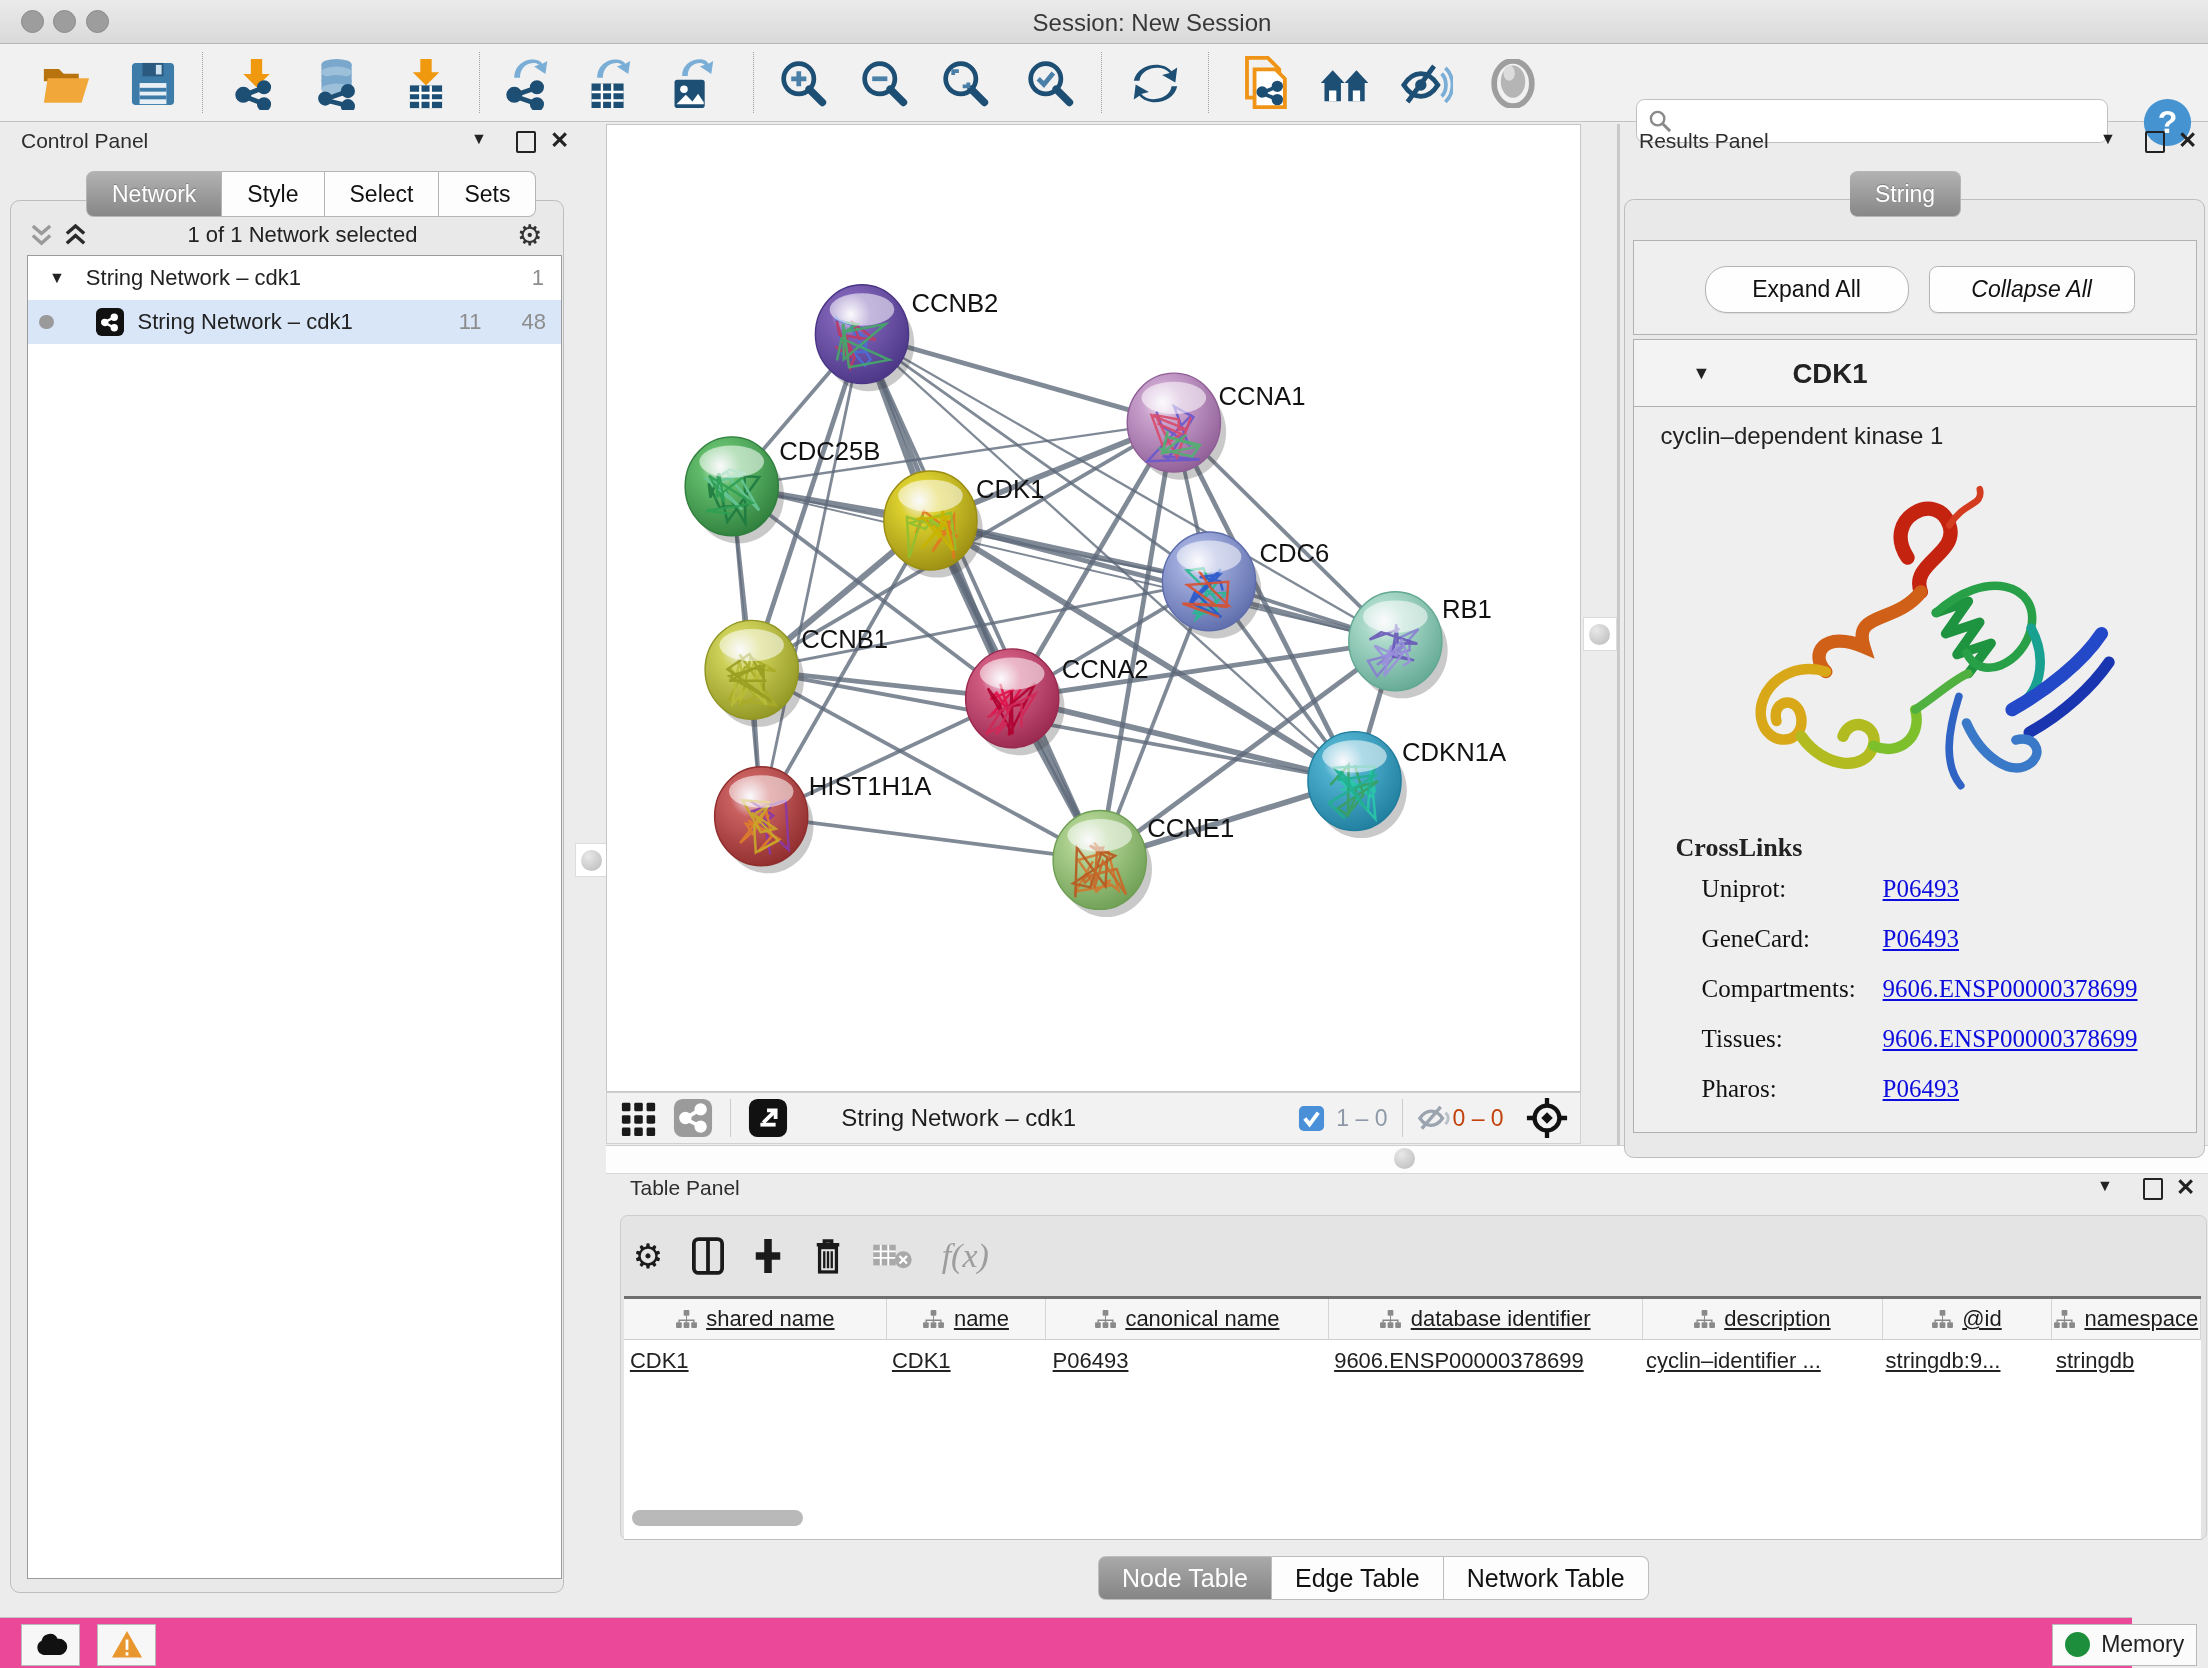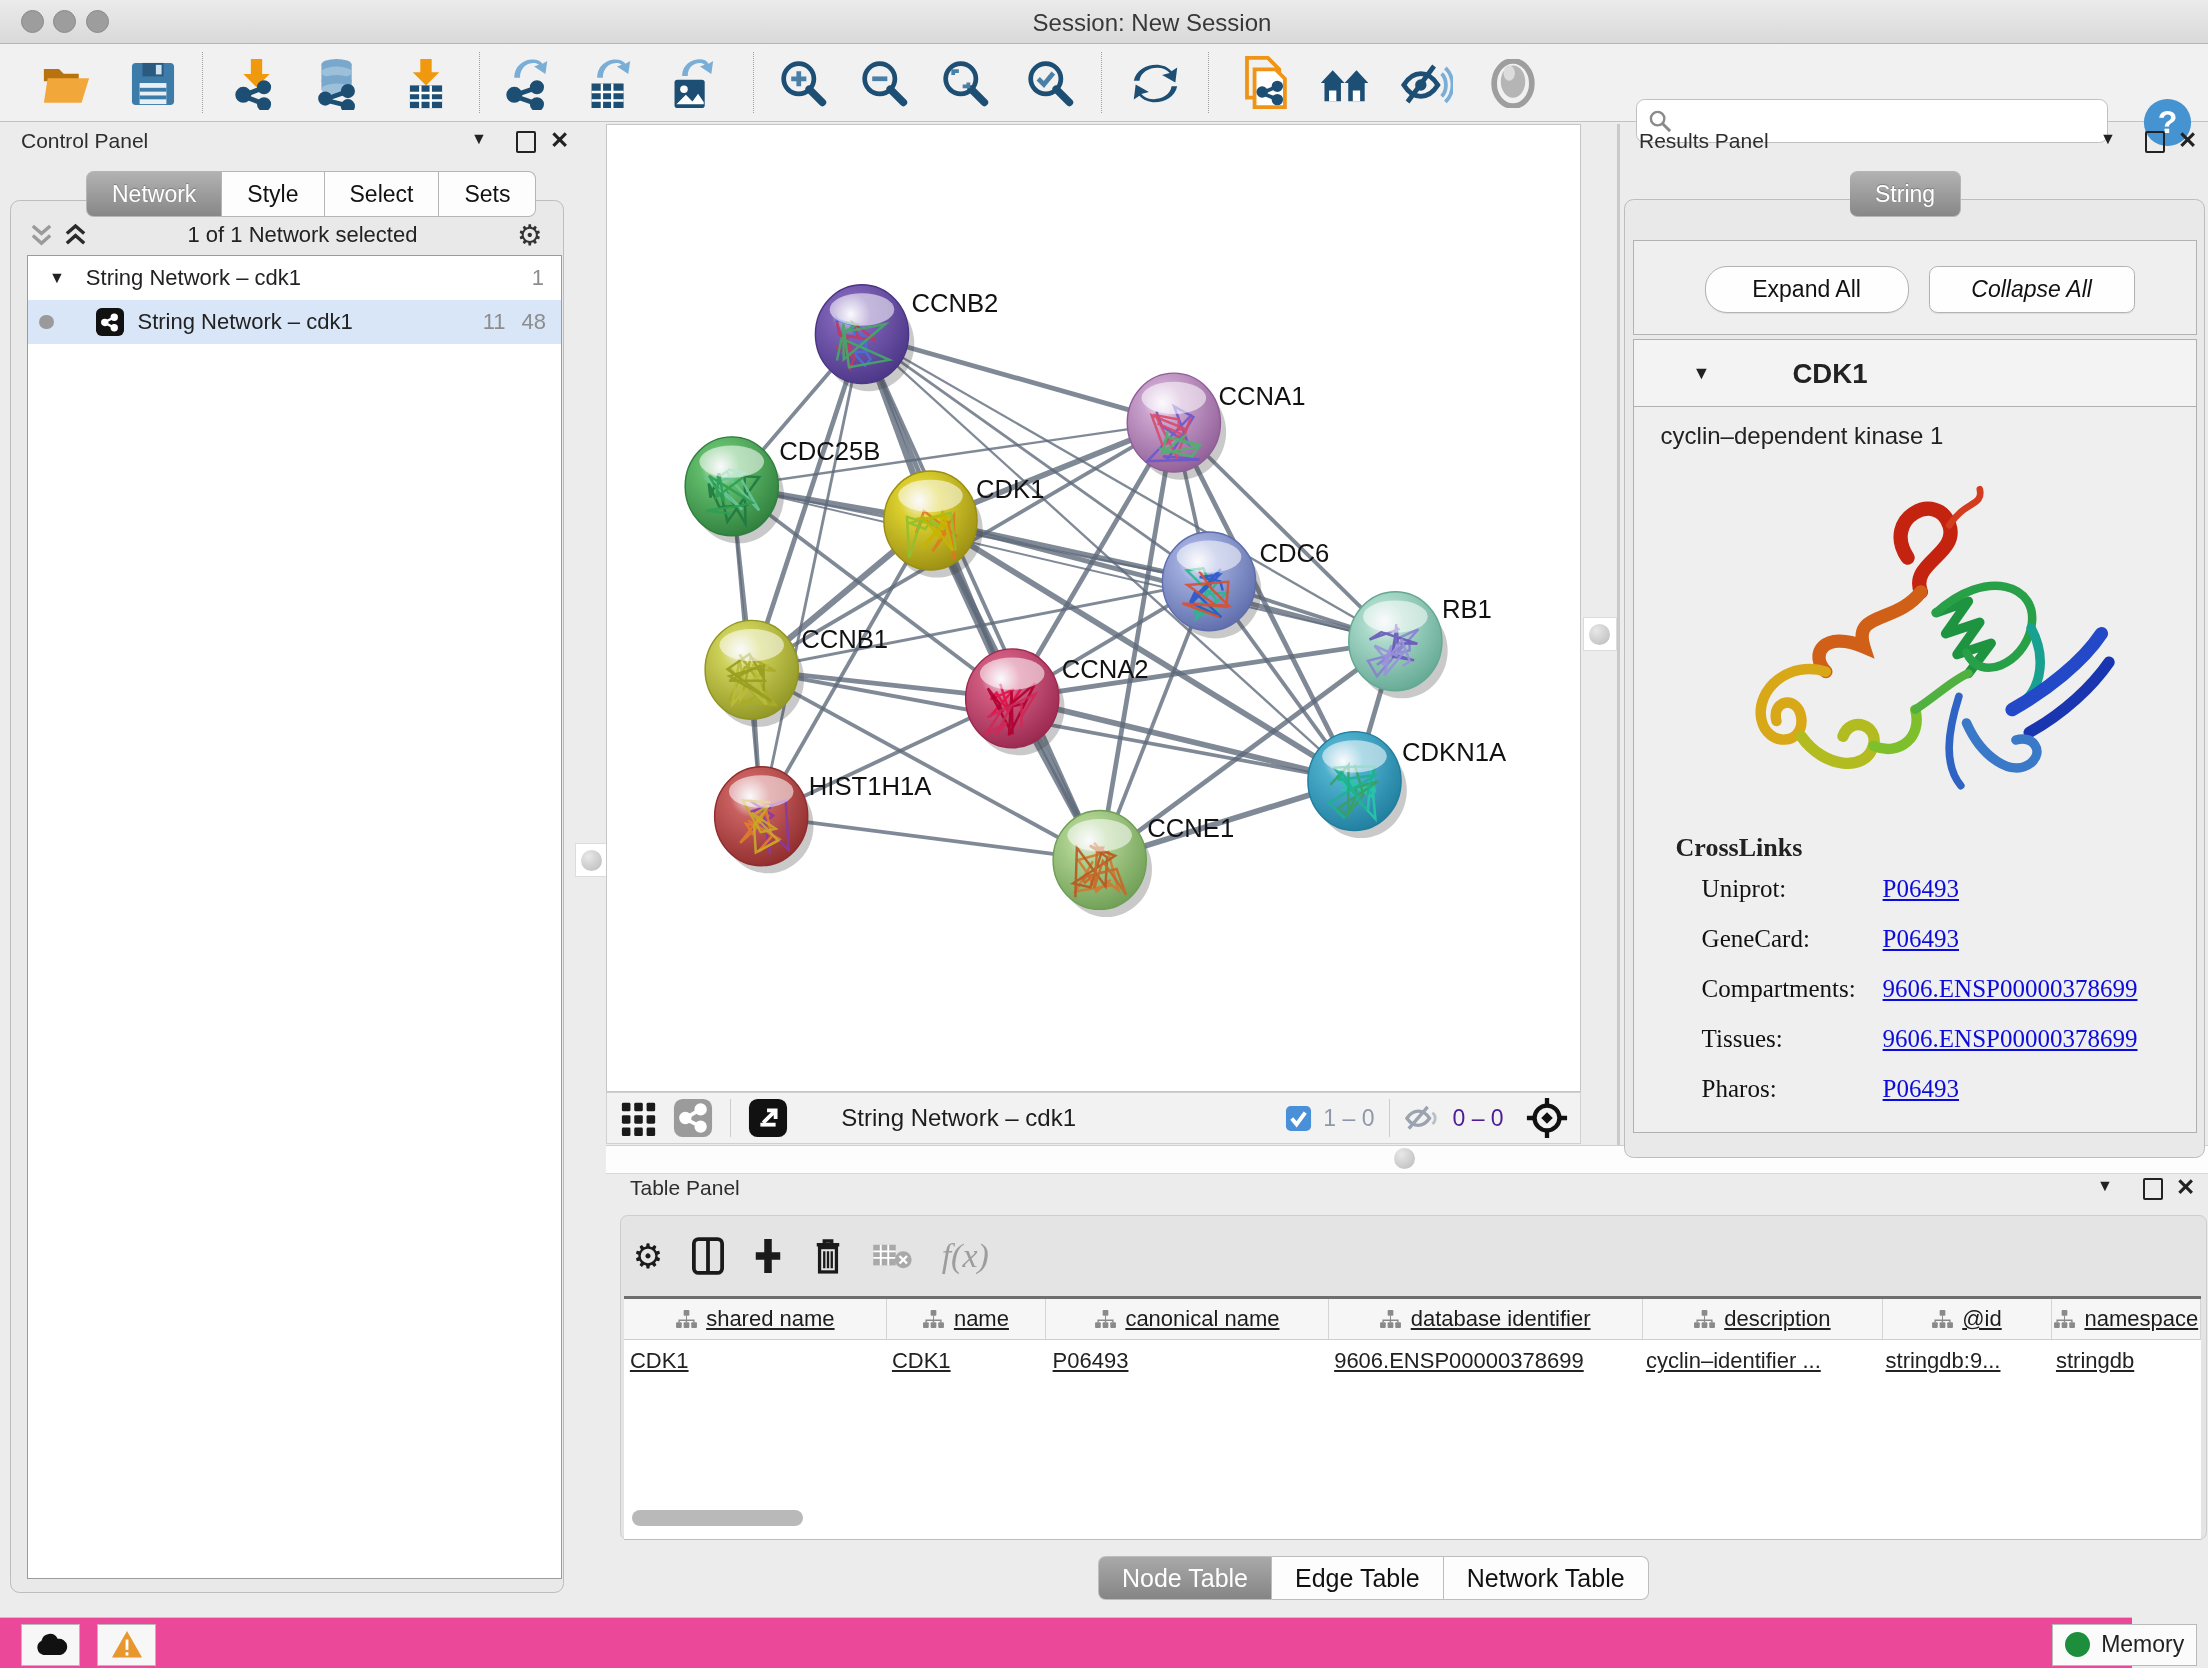--- a/index.html
+++ b/index.html
@@ -286,21 +286,21 @@
               <g stroke="#fff" stroke-width="2.6" fill="#fff">
                 <circle cx="5" cy="10" r="2.6"></circle>
                 <circle cx="15" cy="4.5" r="2.6"></circle>
                 <circle cx="15" cy="15.5" r="2.6"></circle>
                 <path d="M6 9 L14 5 M6 11 L14 15" fill="none"></path>
               </g>
             </svg>
         </span>
         <span style="margin-left:13.3px;">String Network – cdk1</span>
         <span class="tree-count" style="margin-left:auto;">11</span>
-        <span class="tree-count" style="margin-left:16px;margin-right:15px;">48</span>
+        <span class="tree-count" style="margin-left:40px;margin-right:15px;">48</span>
       </div>
     </div>
   </div>
 
   <div class="abs" style="left:571px;top:122px;width:35px;height:1495px;background:#ececec;">
     <div class="grip abs" style="left:3.8px;top:721px;">
         <i></i>
       </div>
   </div>
 
@@ -550,21 +550,21 @@
           <rect x="1" y="1" width="26" height="26" rx="5" fill="#4a90d9"></rect>
           <path d="M7 14 l5 6 9 -12" stroke="#fff" stroke-width="4" fill="none"></path>
         </svg>
       <span style="margin-left:11.4px;font-size:23px;color:#8d99a8;">1 – 0</span>
       <div style="width:1px;height:38px;background:#cccccc;margin:0 15px;"></div>
       <svg width="34" height="28.5" viewBox="0 0 36 30">
           <path d="M2 15 C9 5 19 5 26 15 C19 25 9 25 2 15z" fill="none" stroke="#9aa3ae" stroke-width="3.5"></path>
           <path d="M4 26 L24 3" stroke="#9aa3ae" stroke-width="3.5"></path>
           <path d="M29 9 C33 12 33 18 29 21" stroke="#b9c0c9" stroke-width="3" fill="none"></path>
         </svg>
-      <span style="margin-left:13px;font-size:23px;color:#4c1d95;">0 – 0</span>
+      <span style="margin-left:0;font-size:23px;color:#c2410c;">0 – 0</span>
       <svg width="44" height="44" viewBox="0 0 46 46" style="margin:0 11.4px 0 21px;">
           <circle cx="23" cy="23" r="13" fill="none" stroke="#111" stroke-width="4.5"></circle>
           <path d="M23 2 v9 M23 35 v9 M2 23 h9 M35 23 h9" stroke="#111" stroke-width="4.5"></path>
           <path d="M23 17 l6 6 -6 6 -6 -6z" fill="#111"></path>
         </svg>
     </div>
   </div>
 
   <div class="abs" style="left:606px;top:1145px;width:1603px;height:27px;background:#fdfdfd;border-top:1.9px solid #cfcfcf;border-bottom:1px solid #d8d8d8;">
     <div class="grip abs" style="left:782px;top:-3.8px;border:none;background:transparent;">

